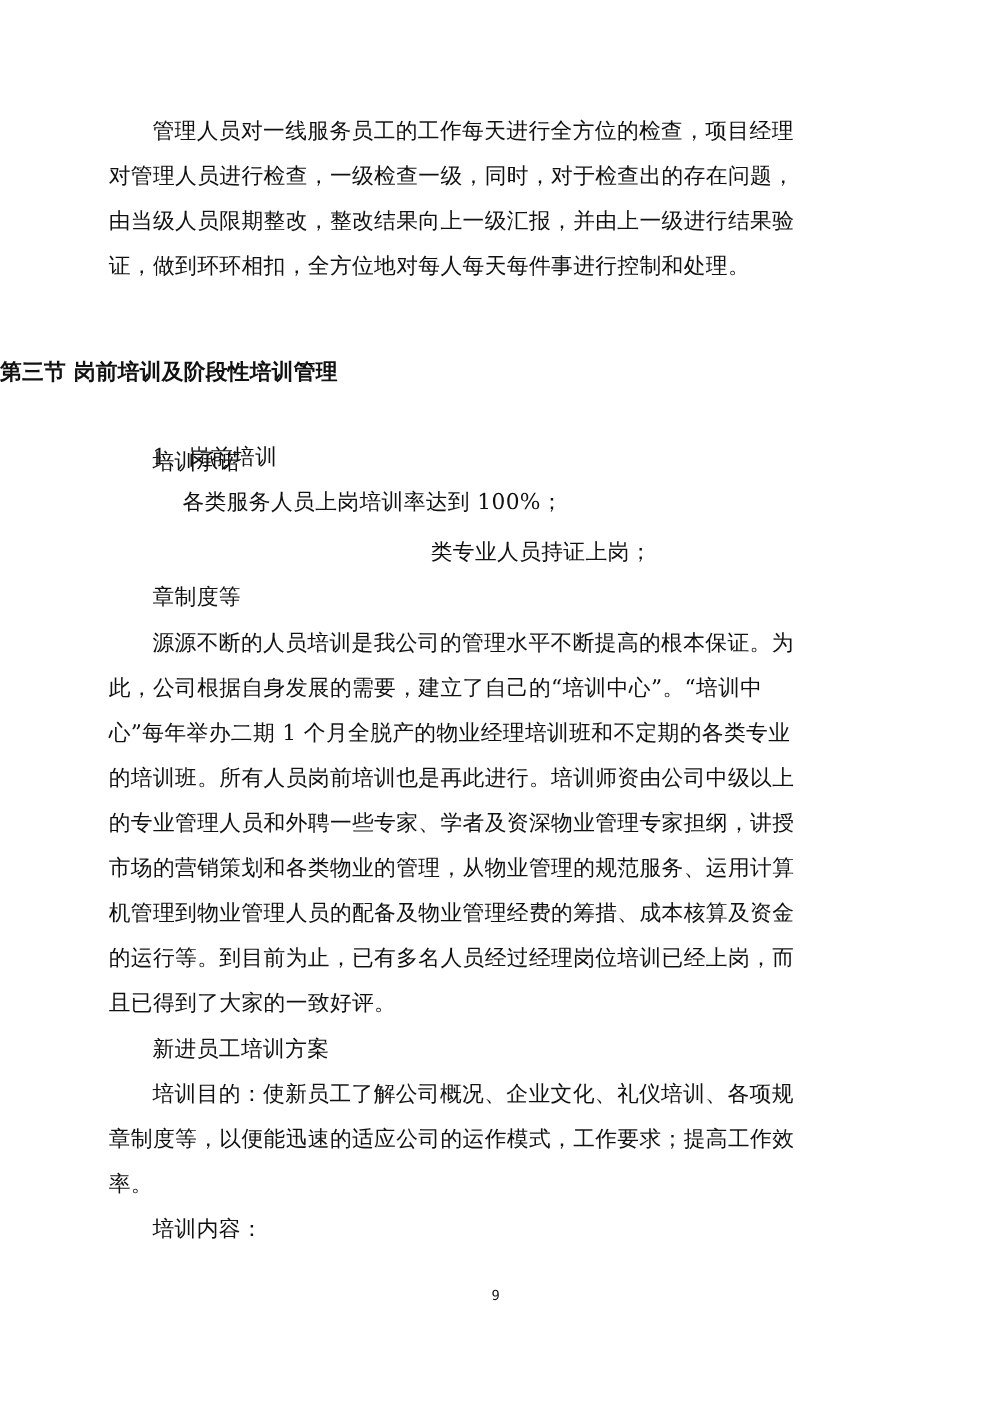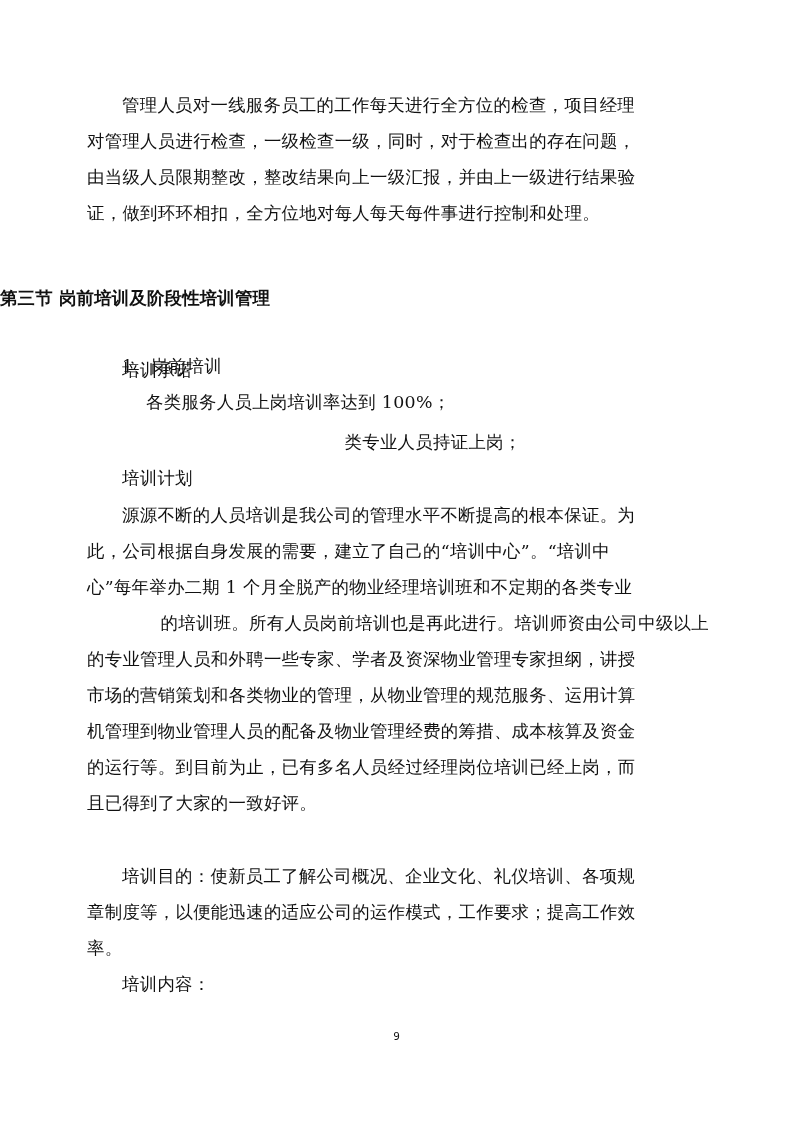--- a/index.html
+++ b/index.html
@@ -63,32 +63,33 @@
   <div class="line" style="top:123px;">对管理人员进行检查，一级检查一级，同时，对于检查出的存在问题，</div>
   <div class="line" style="top:159px;">由当级人员限期整改，整改结果向上一级汇报，并由上一级进行结果验</div>
   <div class="line" style="top:195px;">证，做到环环相扣，全方位地对每人每天每件事进行控制和处理。</div>
 
   <div class="heading" style="top:280px;">第三节 岗前培训及阶段性培训管理</div>
 
   <div class="line indent" style="top:316px;margin-top:32px;">1、岗前培训</div>
   <div class="line indent" style="top:352px;">培训承诺</div>
   <div class="line indent" style="top:384px;margin-left:24px;">各类服务人员上岗培训率达到 100%；</div>
   <div class="line indent" style="top:424px;text-align:center;">类专业人员持证上岗；</div>
-  <div class="line indent" style="top:460px;">培训计划</div>
+  <div class="line indent" style="top:460px;">章制度等</div>
 
   <div class="line indent" style="top:497px;">源源不断的人员培训是我公司的管理水平不断提高的根本保证。为</div>
   <div class="line" style="top:533px;">此，公司根据自身发展的需要，建立了自己的“培训中心”。“培训中</div>
   <div class="line" style="top:569px;">心”每年举办二期 1 个月全脱产的物业经理培训班和不定期的各类专业</div>
-  <div class="line" style="top:605px;text-align:right;">的培训班。所有人员岗前培训也是再此进行。培训师资由公司中级以上</div>
+  <div class="line" style="top:605px;">的培训班。所有人员岗前培训也是再此进行。培训师资由公司中级以上</div>
   <div class="line" style="top:641px;">的专业管理人员和外聘一些专家、学者及资深物业管理专家担纲，讲授</div>
   <div class="line" style="top:677px;">市场的营销策划和各类物业的管理，从物业管理的规范服务、运用计算</div>
   <div class="line" style="top:713px;">机管理到物业管理人员的配备及物业管理经费的筹措、成本核算及资金</div>
   <div class="line" style="top:749px;">的运行等。到目前为止，已有多名人员经过经理岗位培训已经上岗，而</div>
   <div class="line" style="top:785px;">且已得到了大家的一致好评。</div>
 
+  <div class="line indent" style="top:822px;">新进员工培训方案</div>
 
   <div class="line indent" style="top:858px;">培训目的：使新员工了解公司概况、企业文化、礼仪培训、各项规</div>
   <div class="line" style="top:894px;">章制度等，以便能迅速的适应公司的运作模式，工作要求；提高工作效</div>
   <div class="line" style="top:930px;">率。</div>
 
   <div class="line indent" style="top:966px;">培训内容：</div>
 
   <div class="page-number">9</div>
 
 </div>

